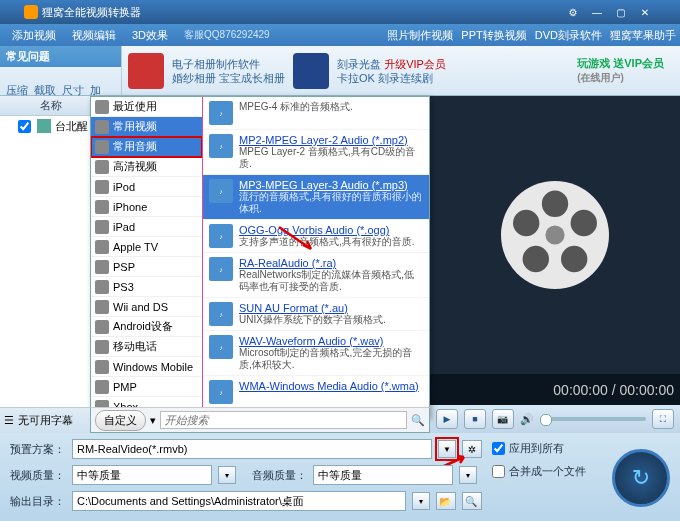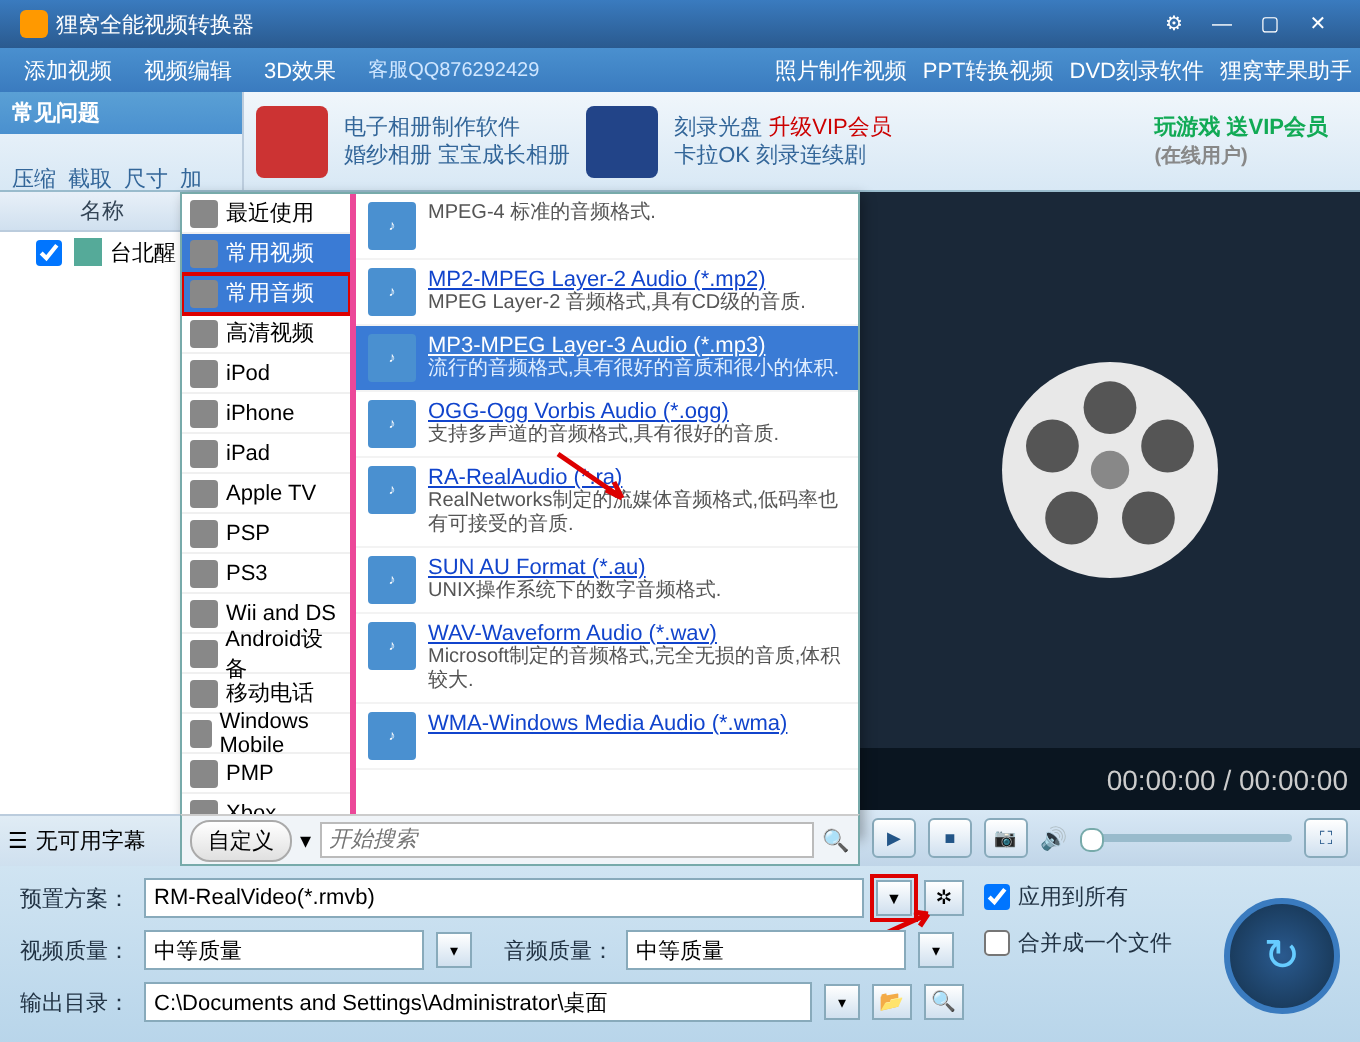--- a/index.html
+++ b/index.html
@@ -1,17 +1,17 @@
 <!DOCTYPE html>
 <html><head>
 <meta charset="utf-8">
 <style>
 *{margin:0;padding:0;box-sizing:border-box;font-family:"Microsoft YaHei",SimSun,sans-serif;font-size:11px}
 body{background:#e8f0f5;width:680px;height:521px;overflow:hidden}
-.titlebar{height:24px;background:linear-gradient(#3a7bbf,#2a5a8f);display:flex;align-items:center;padding:0 10px;color:#fff}
+.titlebar{height:24px;background:linear-gradient(#3a7bbf,#2a5a8f);display:flex;align-items:center;padding:0 24px;color:#fff}
 .titlebar .logo{width:14px;height:14px;background:#f90;border-radius:3px;margin-right:4px}
 .titlebar .spacer{flex:1}
 .win-btn{width:22px;height:16px;margin-left:2px;display:flex;align-items:center;justify-content:center;font-size:10px;cursor:pointer}
 .menubar{height:22px;background:linear-gradient(#4a90cf,#3a7bbf);display:flex;align-items:center;padding:0 4px;color:#fff}
 .menubar .m{padding:3px 8px;cursor:pointer}
 .menubar .sup{color:#cfe6ff;font-size:10px;margin-left:8px}
 .menubar .rlinks{margin-left:auto;display:flex;gap:8px}
 .menubar .rlinks span{color:#fff;cursor:pointer;font-size:11px}
 .toolbar{height:50px;background:linear-gradient(#f0f6fb,#d8e8f5);display:flex;border-bottom:1px solid #9bc}
 .faq{width:122px;border-right:1px solid #bcd}
@@ -23,21 +23,21 @@
 .promo-text{color:#369;font-size:10px;line-height:14px}
 .promo-text .r{color:#c00}
 .promo-right{margin-left:auto;color:#1a5;font-size:14px;font-weight:bold;padding-right:10px}
 .promo-right .sub{color:#888;font-size:10px;font-weight:bold}
 .main{display:flex;height:337px}
 .left{width:430px;position:relative;background:#fff;border-right:1px solid #9bc}
 .name-head{height:20px;background:linear-gradient(#e8f0f8,#d0e0ef);border-bottom:1px solid #bcd;display:flex;align-items:center;padding-left:40px;color:#345}
 .file-row{height:20px;display:flex;align-items:center;padding-left:18px;gap:4px}
 .file-row input{margin-right:2px}
 .dropdown{position:absolute;top:0;left:90px;width:340px;background:#fff;border:1px solid #7aa;box-shadow:2px 2px 6px rgba(0,0,0,.3);display:flex}
-.cat-list{width:87px;border-right:3px solid #ec4899;max-height:320px;overflow:hidden}
+.cat-list{width:112px;border-right:1px solid #ec4899;max-height:320px;overflow:hidden}
 .cat-item{height:20px;display:flex;align-items:center;padding:0 4px;gap:4px;cursor:pointer;border-bottom:1px solid #f0f0f0}
 .cat-item.hl{background:#3a7bd5;color:#fff}
 .cat-item.hl-red{outline:2px solid #d00;outline-offset:-1px;background:#3a7bd5;color:#fff}
 .cat-icon{width:14px;height:14px;background:#888;border-radius:2px}
 .fmt-list{flex:1;max-height:320px;overflow-y:auto;position:relative}
 .fmt-item{padding:4px 6px;display:flex;gap:6px;cursor:pointer;border-bottom:1px solid #f3f3f3}
 .fmt-item.sel{background:#3a7bd5;color:#fff}
 .fmt-icon{width:24px;height:24px;background:#4a90d0;border-radius:2px;flex-shrink:0;display:flex;align-items:center;justify-content:center;color:#fff;font-size:7px}
 .fmt-body{flex:1}
 .fmt-title{text-decoration:underline;color:#14c;font-size:11px}

